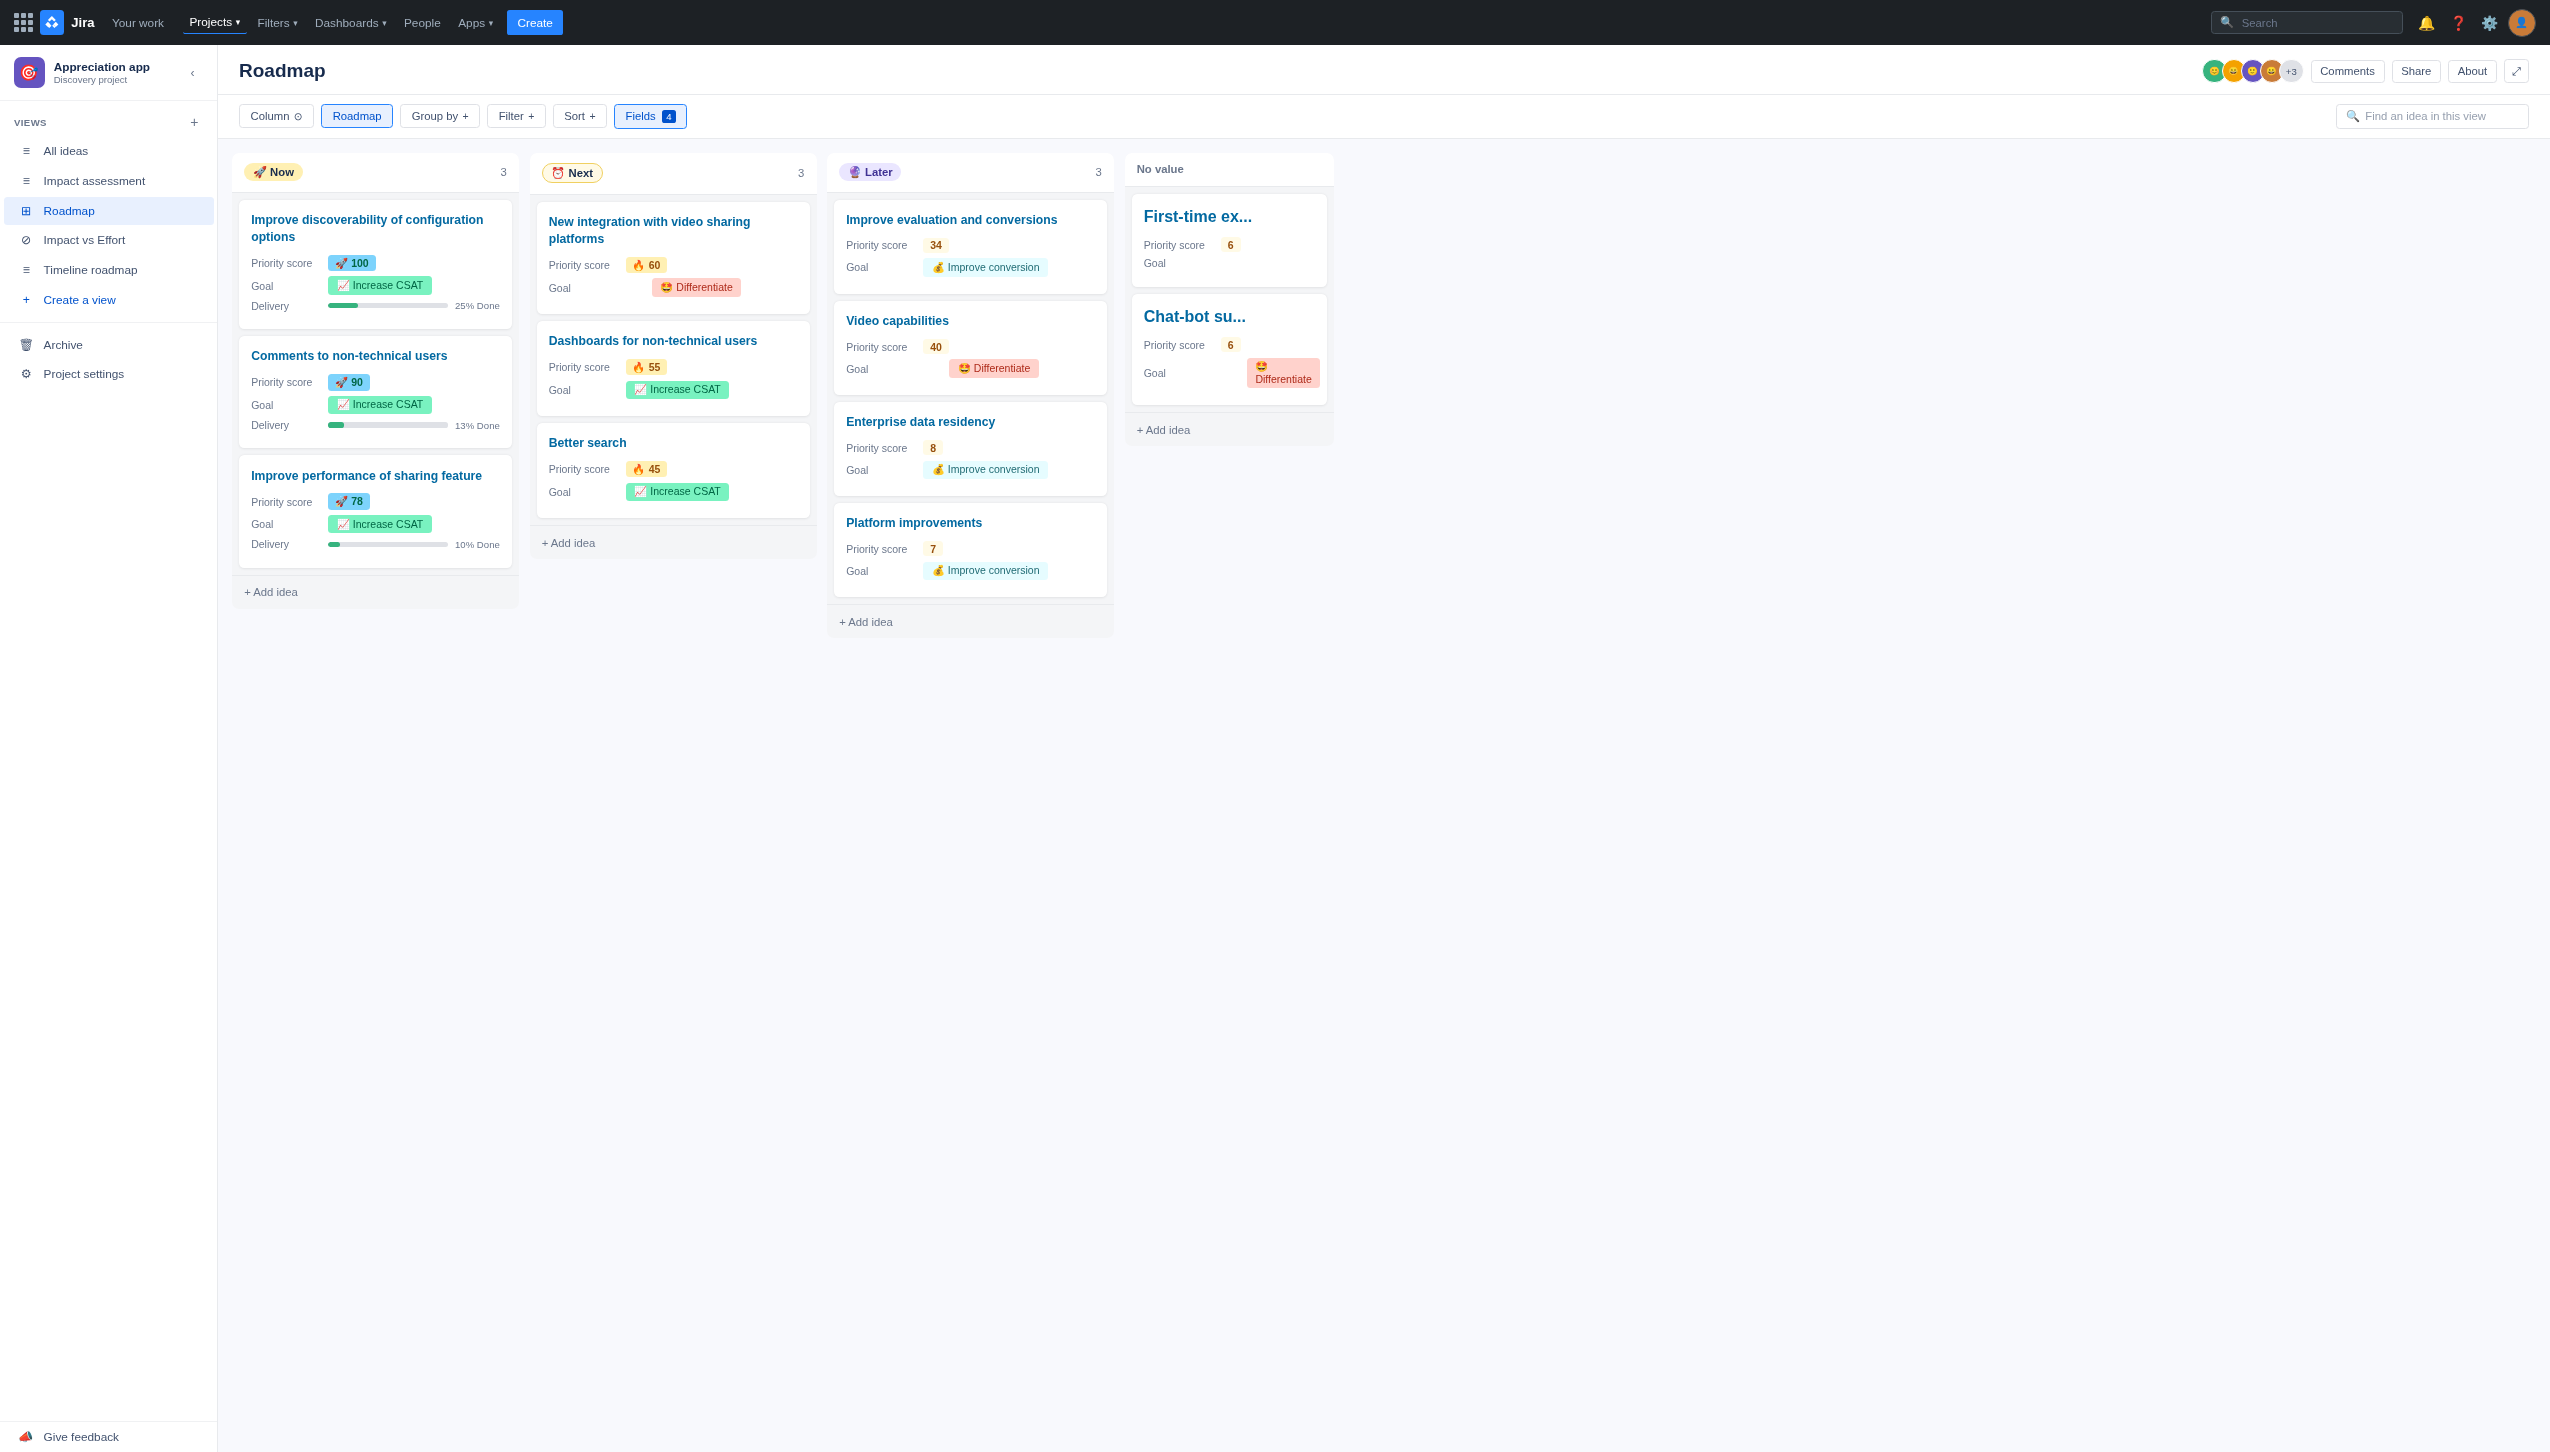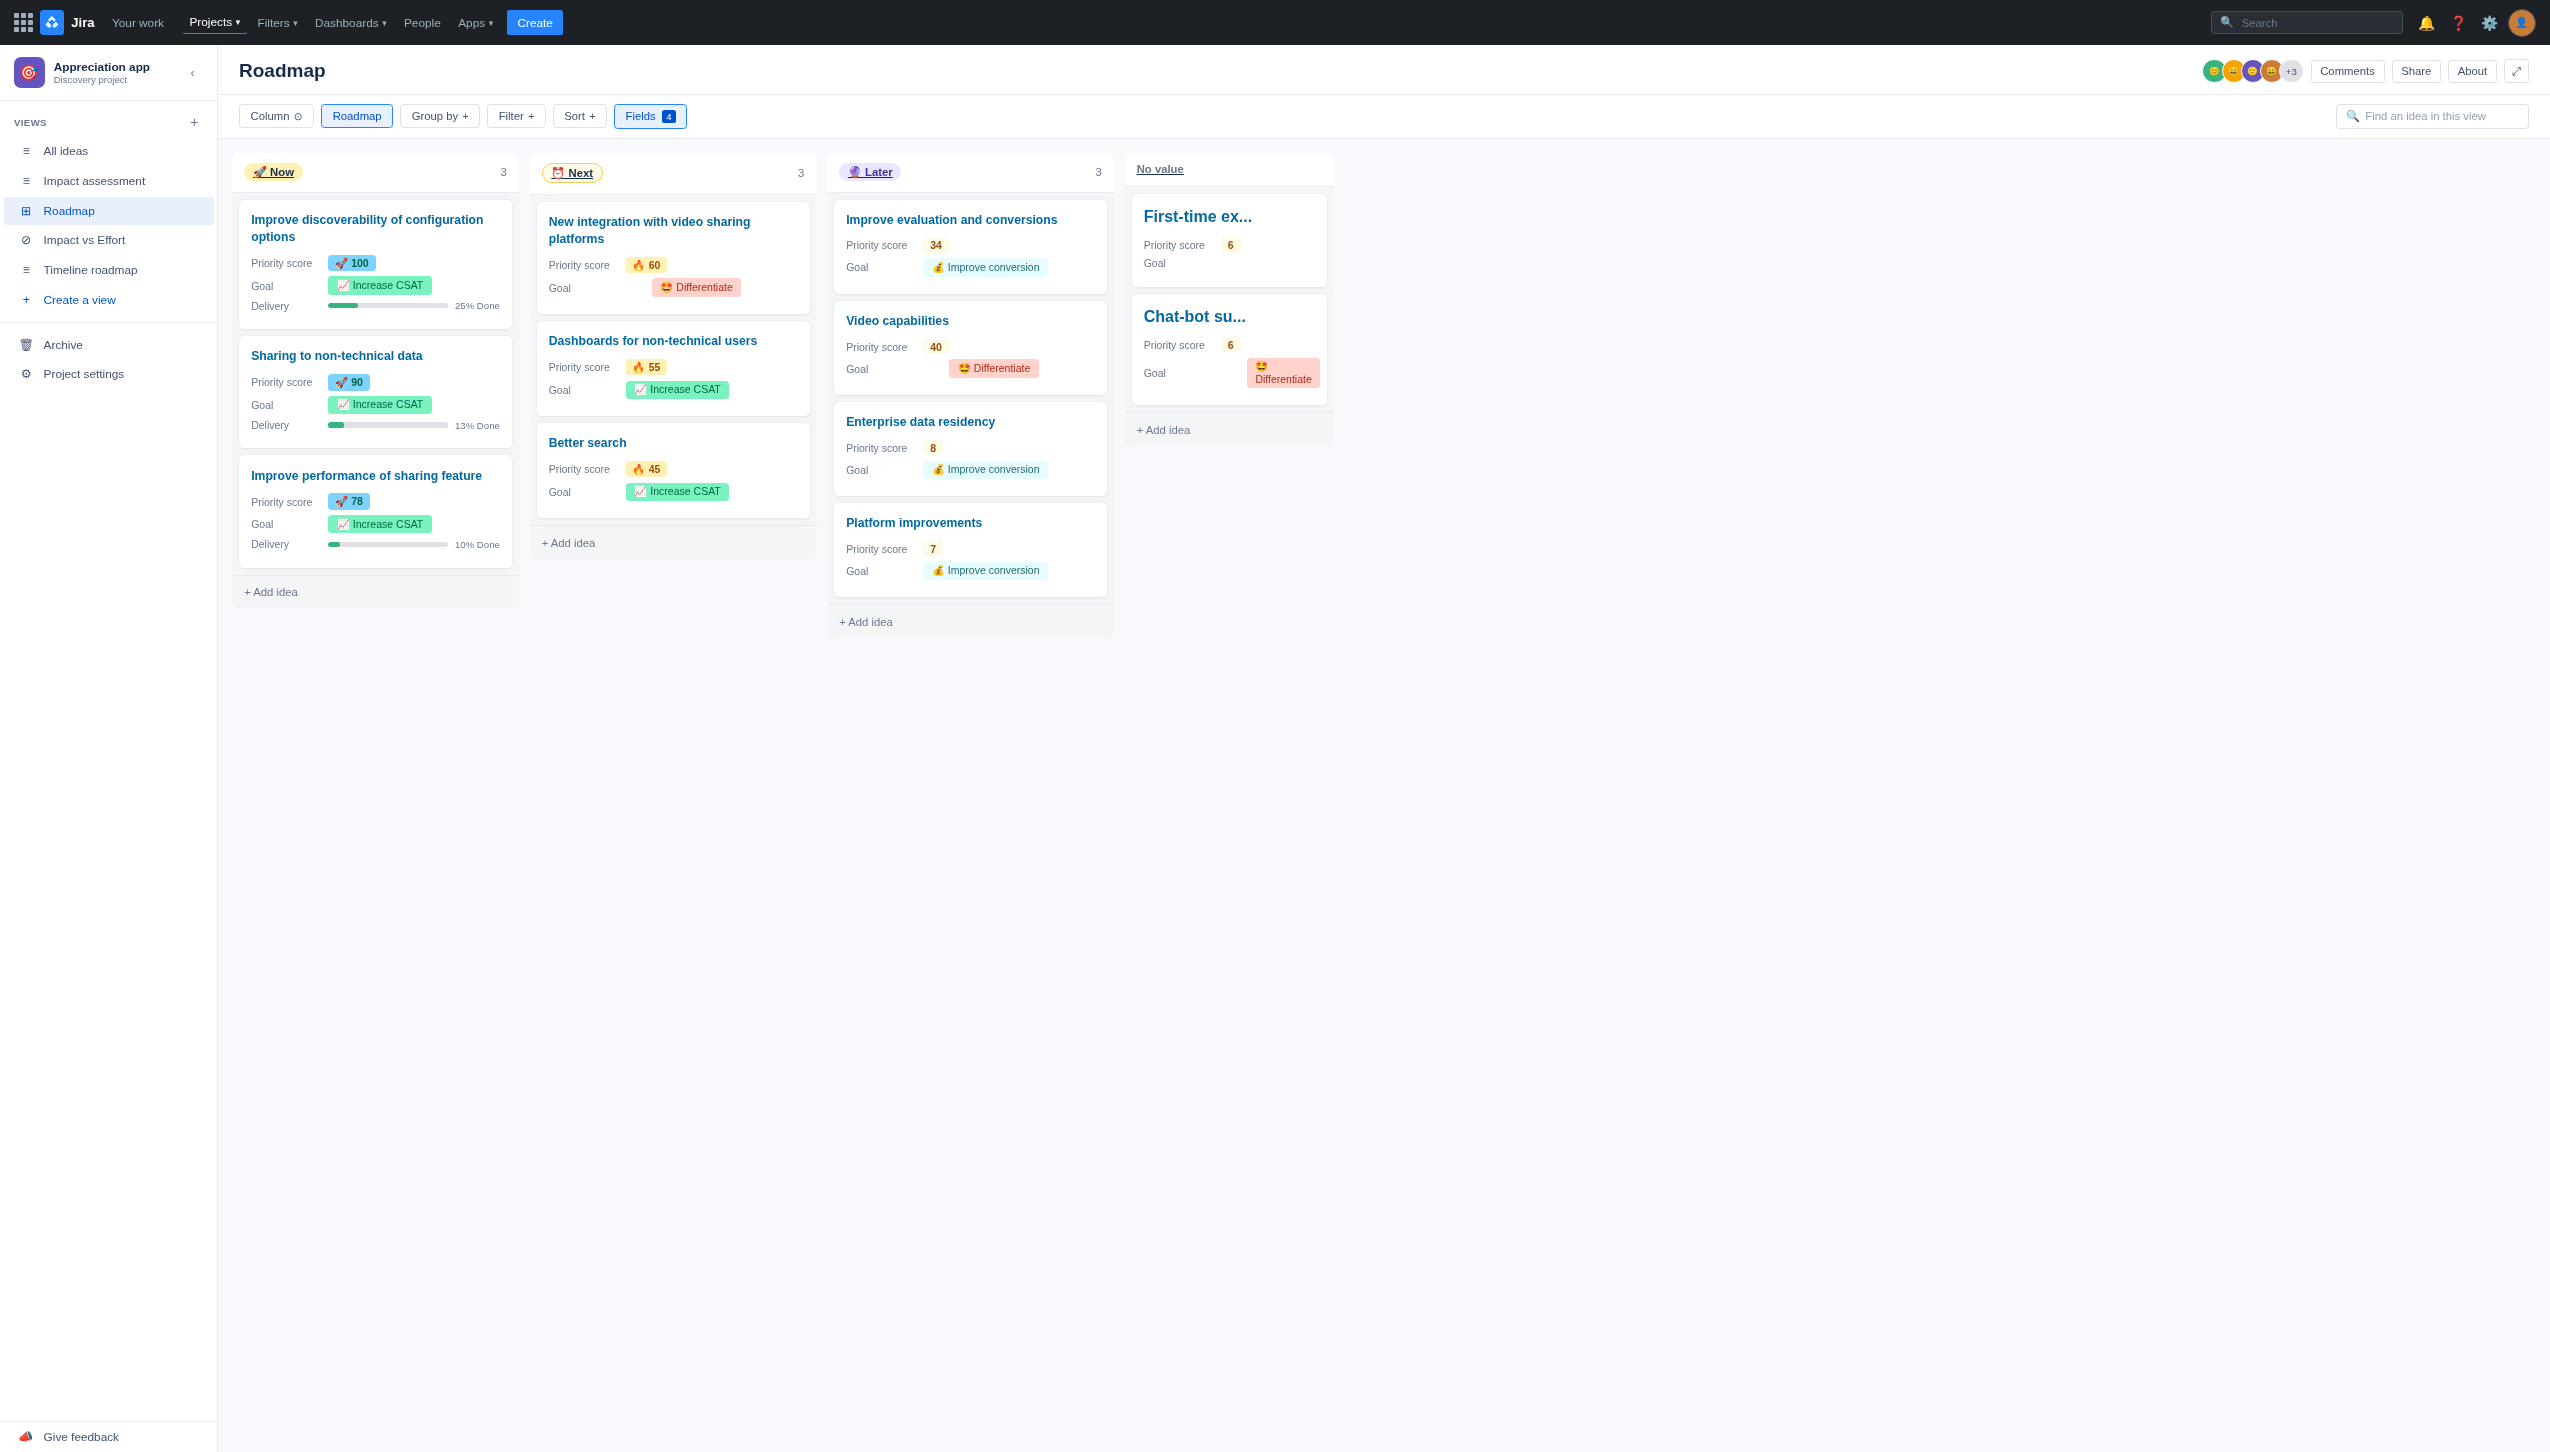--- a/index.html
+++ b/index.html
@@ -67,21 +67,21 @@
     .toolbar-btn.active { background: #e8f0fe; border-color: #2684ff; color: #0052cc; }
     .toolbar-btn .badge { background: #0052cc; color: white; border-radius: 2.6px; padding: 0.9px 4.4px; font-size: 9.6px; margin-left: 1.7px; }
     .toolbar-search { margin-left: auto; display: flex; align-items: center; gap: 5.2px; border: 0.9px solid #dfe1e6; border-radius: 3.5px; padding: 5.2px 8.7px; background: white; min-width: 174px; }
     .toolbar-search input { border: none; outline: none; font-size: 11.3px; color: #42526e; background: transparent; width: 100%; }
     .toolbar-search input::placeholder { color: #97a0af; }
 
     
     .board { display: flex; gap: 0; overflow-x: auto; flex: 1; padding: 14px 14px 0; align-items: flex-start; }
     .column { min-width: 287px; max-width: 287px; background: #f4f5f7; border-radius: 7px; display: flex; flex-direction: column; margin-right: 10.5px; overflow: hidden; }
     .column-header { display: flex; align-items: center; gap: 7px; padding: 10.5px 12.2px; background: white; border-bottom: 0.9px solid #e8eaed; }
-    .column-label { font-size: 11.8px; font-weight: 600; flex: 1; display: flex; align-items: center; gap: 5.2px; text-decoration: underline; }
+    .column-label { font-size: 11.8px; font-weight: 600; flex: 1; display: flex; align-items: center; gap: 5.2px; }
     .column-tag { display: inline-flex; align-items: center; gap: 4.4px; padding: 2.6px 8.7px; border-radius: 10.5px; font-size: 11.3px; font-weight: 600; }
     .tag-now { background: #fff0b3; color: #172b4d; }
     .tag-next { background: #fffae6; color: #172b4d; border: 0.9px solid #f0d060; }
     .tag-later { background: #eae6ff; color: #403294; }
     .tag-novalue { color: #6b778c; font-size: 11.3px; font-weight: 600; }
 
     .cards { padding: 7px; display: flex; flex-direction: column; gap: 7px; flex: 1; overflow-y: auto; }
     .card { background: white; border-radius: 5.2px; padding: 12.2px; box-shadow: 0 0.9px 2.6px rgba(0,0,0,0.08); cursor: pointer; }
     .card-title { font-size: 12.2px; font-weight: 600; color: #0369a1; line-height: 1.4; margin-bottom: 8.7px; }
     .card-row { display: flex; align-items: center; gap: 7px; margin-bottom: 5.2px; font-size: 10.5px; color: #6b778c; }
@@ -292,21 +292,21 @@
         <div class="card-row progress-row">
           <span class="card-label">Delivery</span>
           <div class="progress-bar-wrap">
             <div class="progress-bar green" style="width:25%"></div>
           </div>
           <span class="progress-text">25% Done</span>
         </div>
 
     </div>
             <div class="card">
-      <div class="card-title">Sharing to non-technical data</div>
+      <div class="card-title">Comments to non-technical users</div>
       <div class="card-row">
         <span class="card-label">Priority score</span>
         <span class="score-badge score-green">🚀 90</span>
       </div>
       <div class="card-row">
         <span class="card-label">Goal</span>
         <span class="goal-badge goal-csat">📈 Increase CSAT</span>
       </div>
 
         <div class="card-row progress-row">

